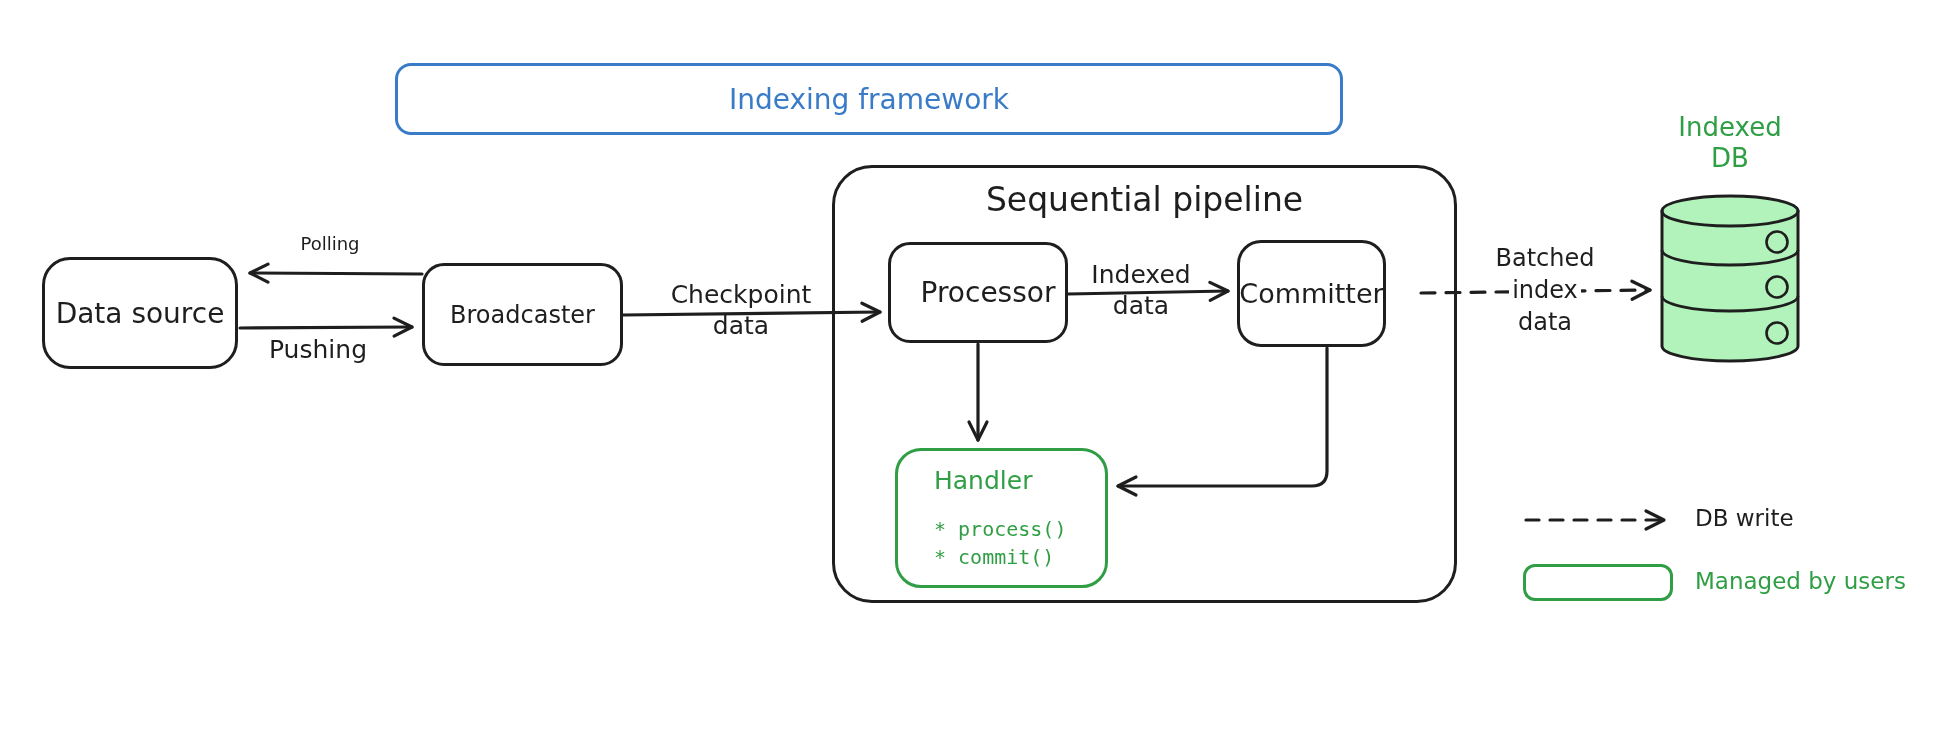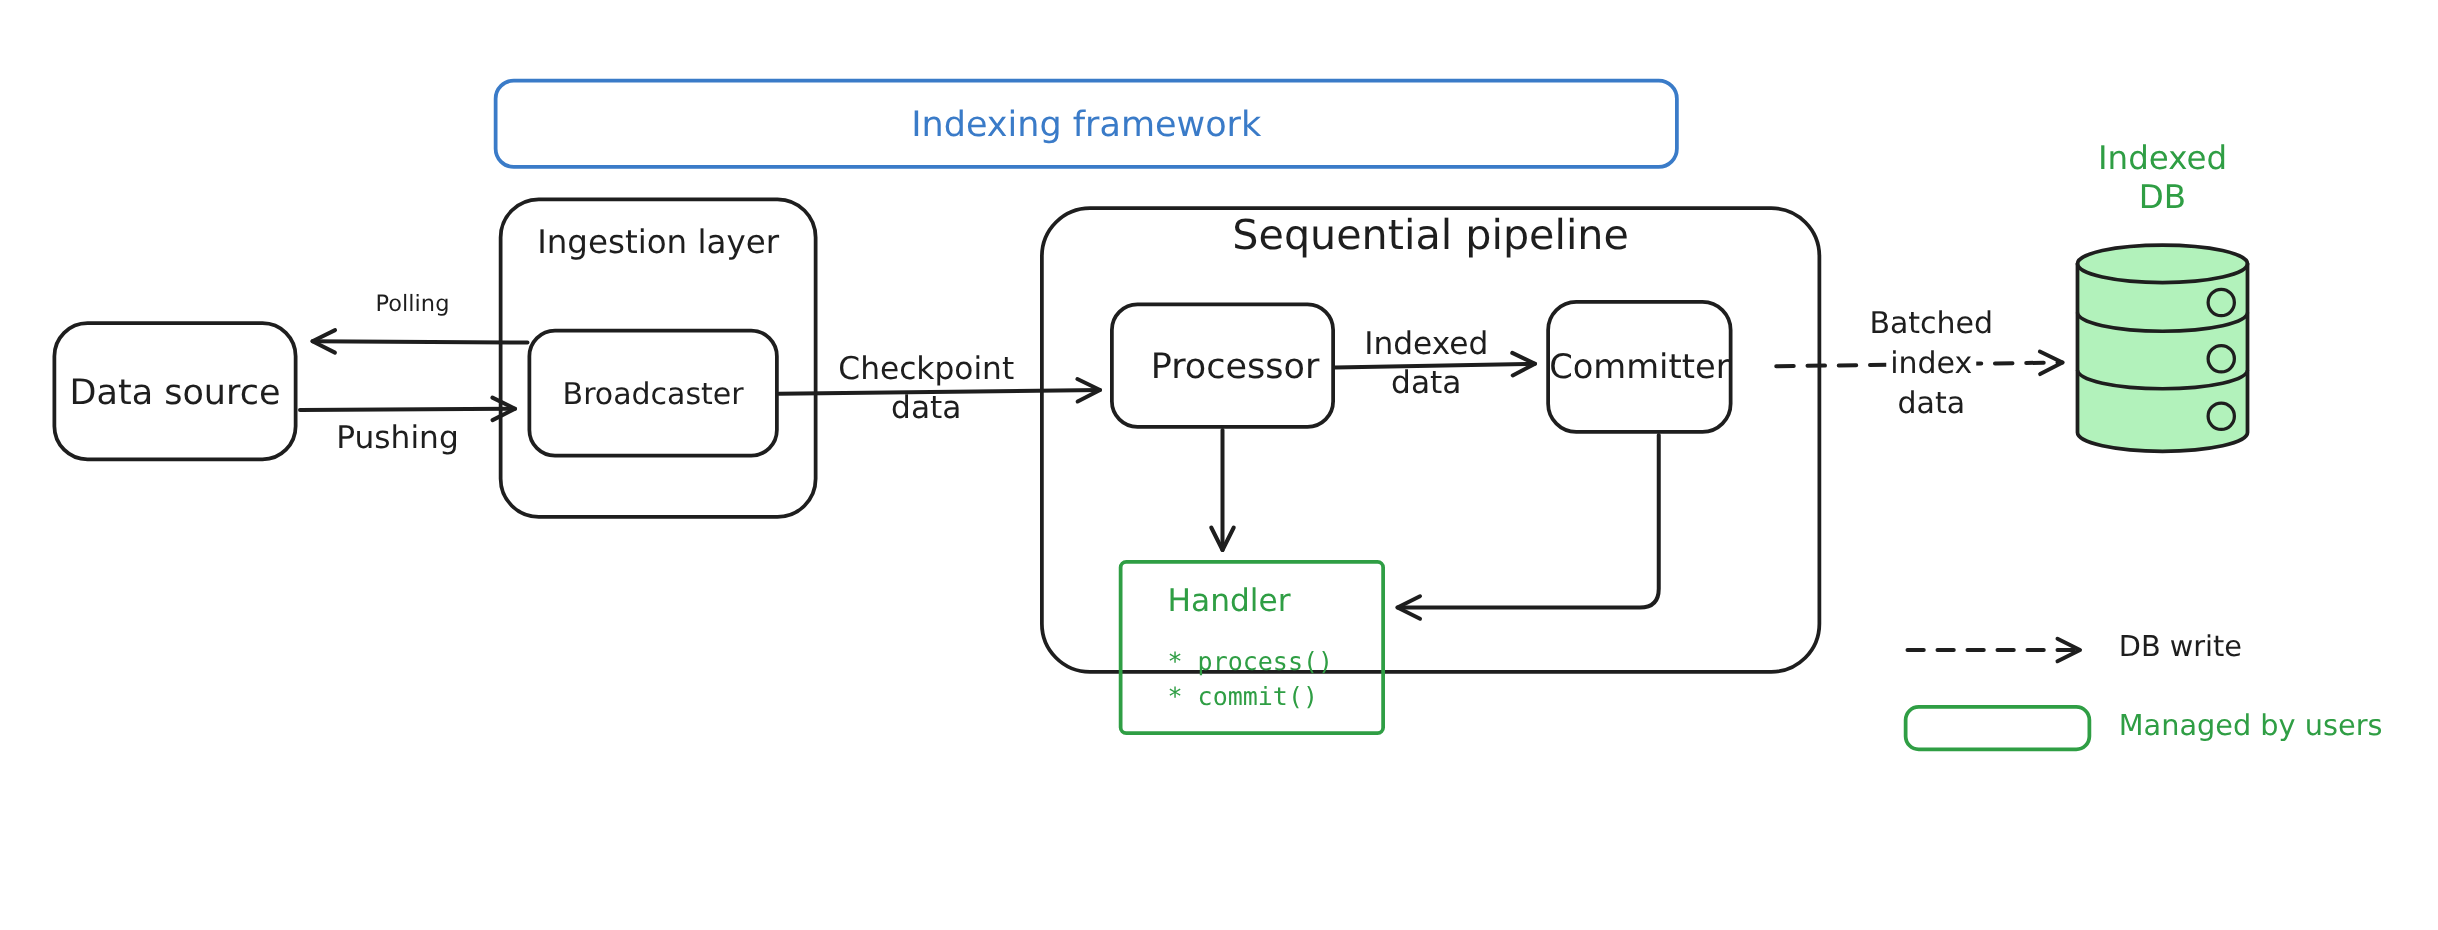--- a/index.html
+++ b/index.html
@@ -20,21 +20,21 @@
     position:absolute; box-sizing:border-box; z-index:2;
     border:3.5px solid #3a7bc8; border-radius:16px;
     display:flex; align-items:center; justify-content:center;
     color:#3a7bc8;
   }
   .green-text { color:#2f9e44; }
   .mono { font-family:"DejaVu Sans Mono", monospace; }
   .whitebg { background:#ffffff; padding:0 3px; }
   .handler-box {
     position:absolute; box-sizing:border-box; z-index:2;
-    border:3.2px solid #2f9e44; border-radius:6px;
+    border:3.2px solid #2f9e44; border-radius:26px;
     padding:15px 0 0 36px; color:#2f9e44;
   }
   .legend-chip {
     position:absolute; box-sizing:border-box; z-index:2;
     border:3px solid #2f9e44; border-radius:12px; background:transparent;
   }
 </style>
 </head>
 <body>
 
@@ -76,31 +76,27 @@
   </svg>
 
   <div class="frame-blue" style="left:395px; top:63px; width:948px; height:72px; font-size:28px;">
     <span>Indexing framework</span>
   </div>
 
   <div class="node" style="left:42px; top:257px; width:196px; height:112px; border-radius:28px; font-size:28px;">
     <span>Data source</span>
   </div>
 
-  <div class="node" style="left:399px; top:158px; width:255px; height:257px; border-radius:32px;
-              align-items:flex-start; padding-top:18px; font-size:26px;">
-    <span>Ingestion layer</span>
-  </div>
 
   <div class="node" style="left:422px; top:263px; width:201px; height:103px; border-radius:22px; font-size:24px;">
     <span>Broadcaster</span>
   </div>
 
-  <div class="node" style="left:832px; top:165px; width:625px; height:374px; border-radius:40px;
-              align-items:flex-start; font-size:33px;">
+  <div class="node" style="left:832px; top:165px; width:625px; height:438px; border-radius:40px;
+              align-items:flex-start; padding-top:12px; font-size:33px;">
     <span>Sequential pipeline</span>
   </div>
 
   <div class="node" style="left:888px; top:242px; width:180px; height:101px; border-radius:22px; font-size:28px;padding-left:20px;">
     <span>Processor</span>
   </div>
 
   <div class="node" style="left:1237px; top:240px; width:149px; height:107px; border-radius:24px; font-size:27px;">
     <span>Committer</span>
   </div>

